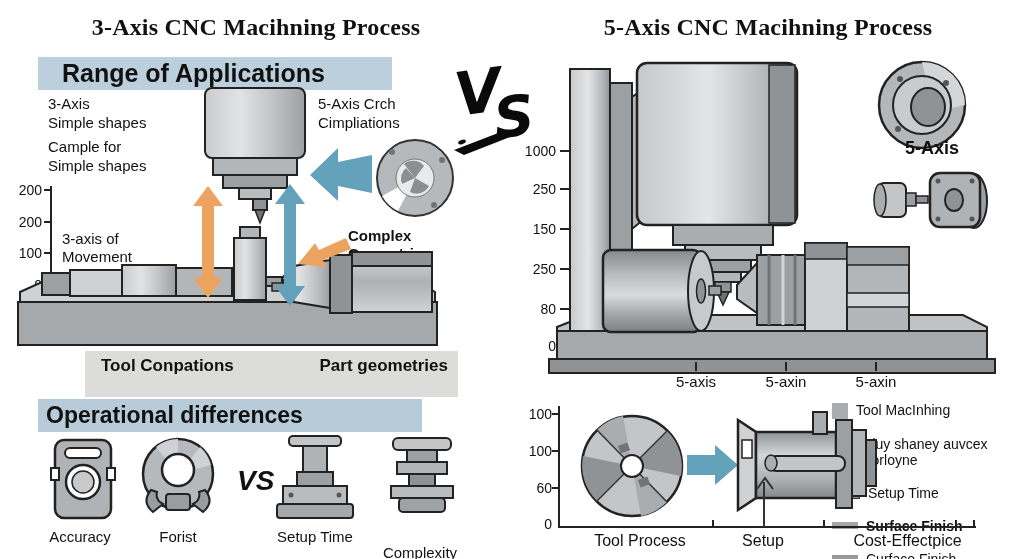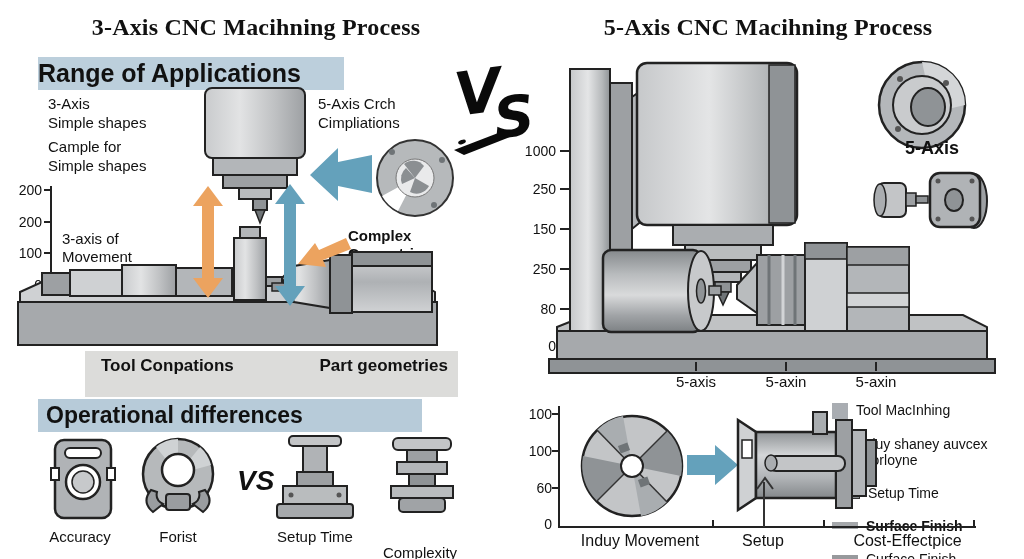--- a/index.html
+++ b/index.html
@@ -1,20 +1,20 @@
 <!DOCTYPE html>
 <html><head>
 <meta charset="utf-8">
 <style>
   html,body{margin:0;padding:0;background:#fff;}
   #canvas{position:relative;width:1024px;height:559px;background:#ffffff;overflow:hidden;
           font-family:"Liberation Sans", sans-serif;color:#111;}
   .abs{position:absolute;}
   .title{font-size:24px;font-weight:700;letter-spacing:.2px;text-align:center;white-space:nowrap;font-family:Liberation Serif, serif;}
-  .secbar{background:#bccfdc;font-size:25px;font-weight:700;padding:2px 0;line-height:1.15;}
+  .secbar{background:#bccfdc;font-size:25px;font-weight:700;padding:2px 24px;line-height:1.15;}
   .opsbar{background:#b7cbd9;font-size:23px;font-weight:700;padding:3px 8px;}
   .note{font-size:15px;line-height:19px;}
   .lab15{font-size:15px;line-height:18px;}
   .lab15b{font-size:15px;line-height:18px;font-weight:600;}
   .tick-label{font-size:14px;text-align:right;}
   .axis-line{background:#222;}
   .tick{background:#222;}
   .footerbar{background:#dcdcda;display:flex;justify-content:space-between;align-items:center;
              font-size:17px;font-weight:700;padding:0 10px 16px 16px;}
   .icon-label{font-size:15px;text-align:center;white-space:nowrap;}
@@ -364,17 +364,17 @@
       <linearGradient id="gR2" x1="0" y1="0" x2="0" y2="1">
         <stop offset="0" stop-color="#8f9396"></stop>
           <stop offset="0.35" stop-color="#d4d6d8"></stop>
         <stop offset="0.7" stop-color="#b0b3b6"></stop>
           <stop offset="1" stop-color="#84888b"></stop>
       </linearGradient>
     </defs>
   </svg>
   <div class="abs" style="left:763px;top:482px;width:2px;height:45px;background:#333;"></div>
 
-  <div class="abs xlab" style="left:580px;top:532px;width:120px;">Induy Movement</div>
+  <div class="abs xlab" style="left:580px;top:532px;width:120px;">Tool Process</div>
   <div class="abs xlab" style="left:713px;top:532px;width:100px;">Setup</div>
   <div class="abs xlab" style="left:840px;top:532px;width:135px;">Cost-Effectpice</div>
 
 </div>
 
 </body></html>

